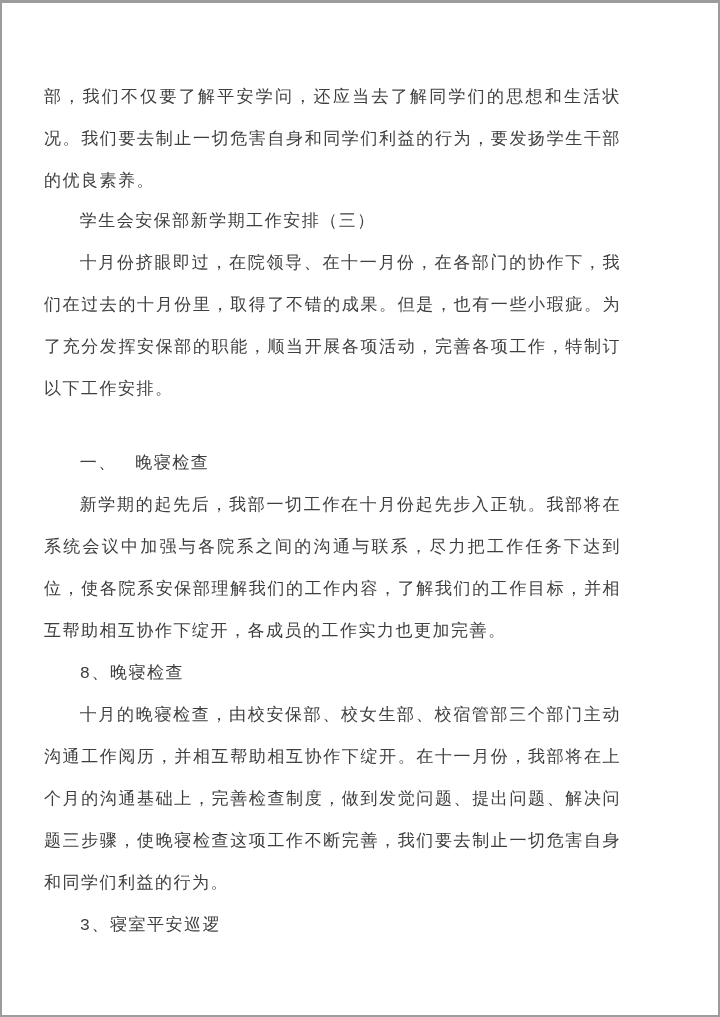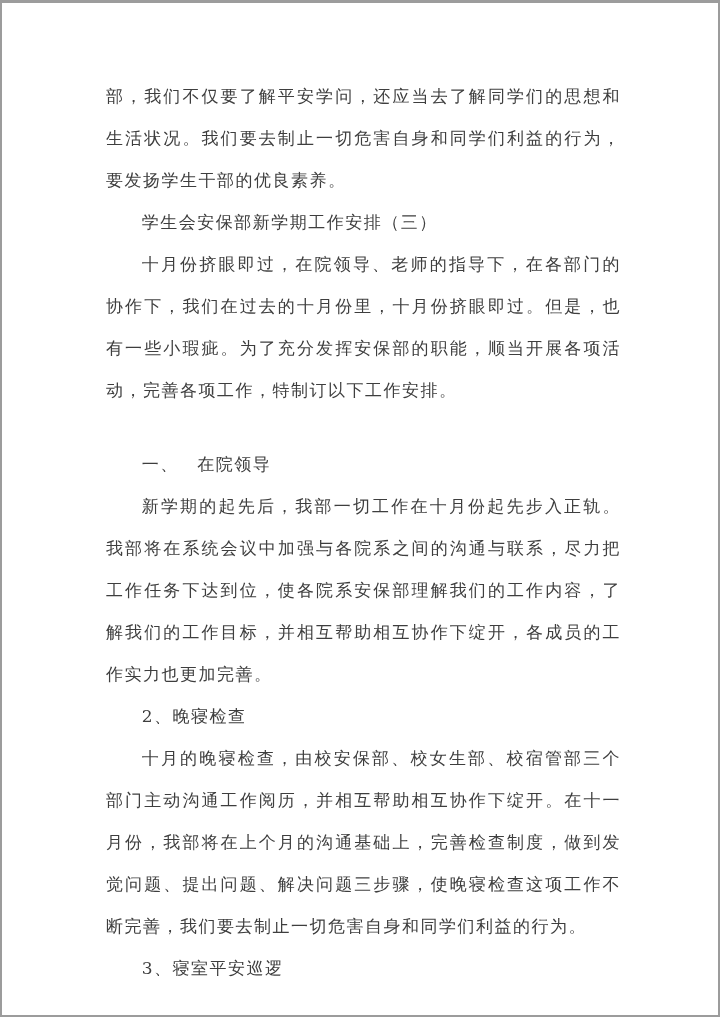--- a/index.html
+++ b/index.html
@@ -12,43 +12,44 @@
     background: #9c9c9c;
     font-family: "DejaVu Serif", "Liberation Serif", serif;
   }
   .page {
     position: absolute;
     left: 2px;
     top: 3px;
     width: 716px;
     height: 1012px;
     background: #ffffff;
-    padding: 72px 97px 0 104px;
+    padding: 72px 97px 0 42px;
   }
   .para {
     font-size: 17px;
     line-height: 42px;
     color: #3e3e3e;
     letter-spacing: 1.5px;
     text-align: justify;
     text-justify: inter-character;
   }
   .indent {
     text-indent: 2.1em;
+    font-family: Liberation Mono, monospace;
   }
   .blank-line {
     height: 32px;
   }
 </style>
 </head>
 <body>
 
 <div class="page">
   <p class="para">部，我们不仅要了解平安学问，还应当去了解同学们的思想和生活状况。我们要去制止一切危害自身和同学们利益的行为，要发扬学生干部的优良素养。</p>
   <p class="para indent">学生会安保部新学期工作安排（三）</p>
-  <p class="para indent">十月份挤眼即过，在院领导、老师的指导下，在各部门的协作下，我们在过去的十月份里，十月份挤眼即过。但是，也有一些小瑕疵。为了充分发挥安保部的职能，顺当开展各项活动，完善各项工作，特制订以下工作安排。</p>
+  <p class="para indent">十月份挤眼即过，在院领导、在十一月份，在各部门的协作下，我们在过去的十月份里，取得了不错的成果。但是，也有一些小瑕疵。为了充分发挥安保部的职能，顺当开展各项活动，完善各项工作，特制订以下工作安排。</p>
   <div class="blank-line"></div>
-  <p class="para indent">一、　在院领导</p>
+  <p class="para indent">一、　晚寝检查</p>
   <p class="para indent">新学期的起先后，我部一切工作在十月份起先步入正轨。我部将在系统会议中加强与各院系之间的沟通与联系，尽力把工作任务下达到位，使各院系安保部理解我们的工作内容，了解我们的工作目标，并相互帮助相互协作下绽开，各成员的工作实力也更加完善。</p>
-  <p class="para indent">2、晚寝检查</p>
+  <p class="para indent">8、晚寝检查</p>
   <p class="para indent">十月的晚寝检查，由校安保部、校女生部、校宿管部三个部门主动沟通工作阅历，并相互帮助相互协作下绽开。在十一月份，我部将在上个月的沟通基础上，完善检查制度，做到发觉问题、提出问题、解决问题三步骤，使晚寝检查这项工作不断完善，我们要去制止一切危害自身和同学们利益的行为。</p>
   <p class="para indent">3、寝室平安巡逻</p>
 </div>
 
 </body></html>

